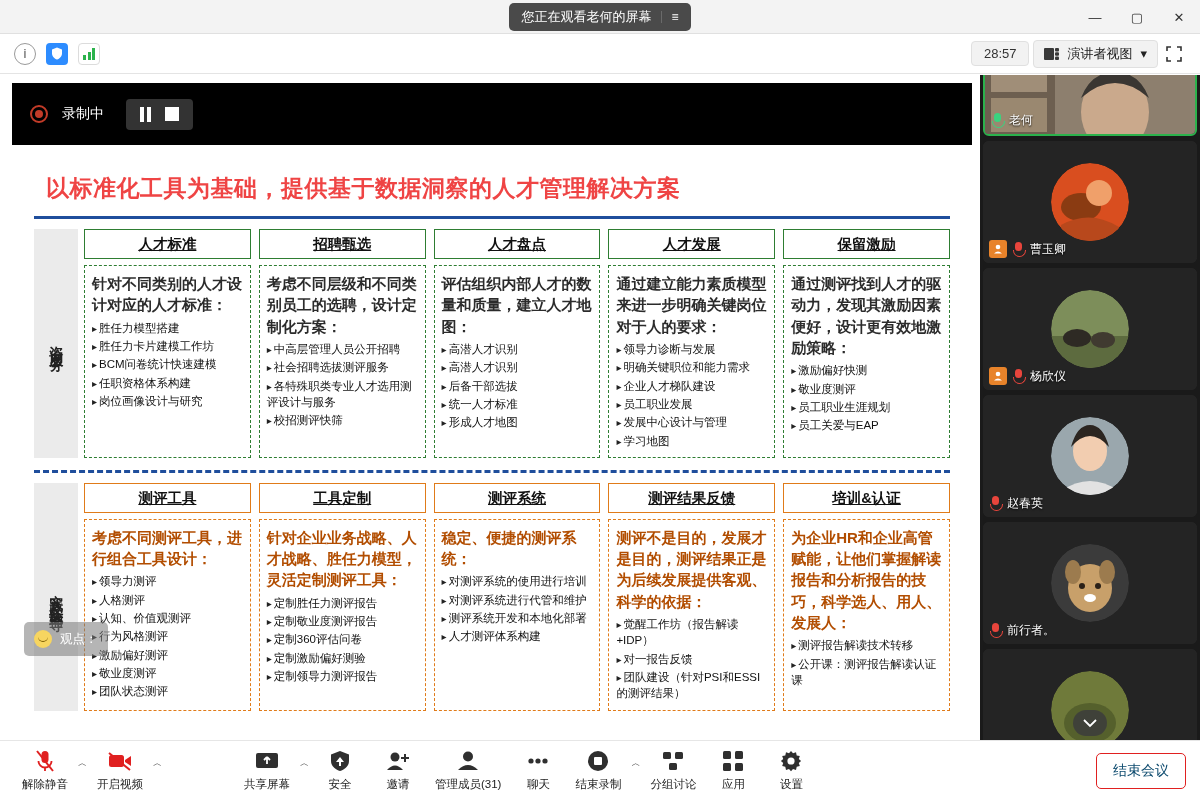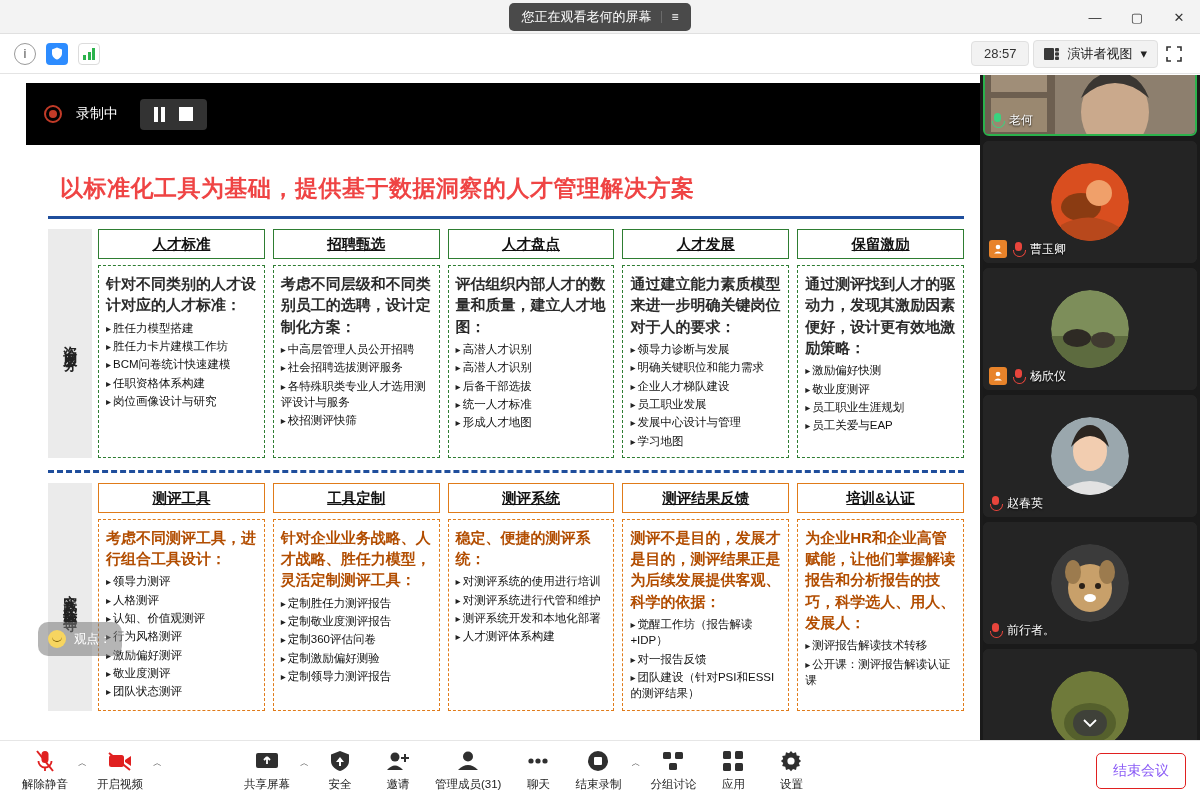--- a/index.html
+++ b/index.html
@@ -100,21 +100,21 @@
   
   .main {
     position: absolute;
     top: 75px; left: 0;
     width: 1200px;
     height: 665px;
     background: #fff;
   }
   .stage {
     position: absolute;
-    left: 16px; top: 0;
+    left: 2px; top: 0;
     width: 1173px;
     height: 665px;
     background: #fff;
   }
   .recbar {
     position: absolute;
     left: 10px; top: 8px;
     width: 960px;
     height: 62px;
     background: #000;
@@ -267,21 +267,21 @@
     border-right: none;
     border-radius: 4px 0 0 4px;
     display: flex; align-items: center; justify-content: center;
     font-size: 11px; color: #666;
   }
   .reaction-bar {
     position: absolute;
     left: 22px; bottom: 84px;
     height: 34px;
     background: rgba(120,120,120,0.55);
-    border-radius: 10px;
+    border-radius: 5px;
     display: flex;
     align-items: center;
     gap: 8px;
     padding: 0 10px;
     color: #fff;
     font-size: 12.5px;
   }
   .smiley {
     width: 18px; height: 18px; border-radius: 50%;
     background: #f7d560;
@@ -398,21 +398,21 @@
   .caret {
     font-size: 9px;
     color: #444;
     padding: 0 2px;
     align-self: center;
     margin-top: -14px;
   }
   .ctrl-sep { width: 24px; }
   .end-btn {
     margin-left: auto;
-    color: #8b5cf6;
+    color: #0c4a6e;
     border: 1px solid #e02020;
     border-radius: 5px;
     font-size: 14px;
     padding: 8px 16px;
     background: #fff;
   }
 
   svg { display: block; }
 </style>
 </head>

